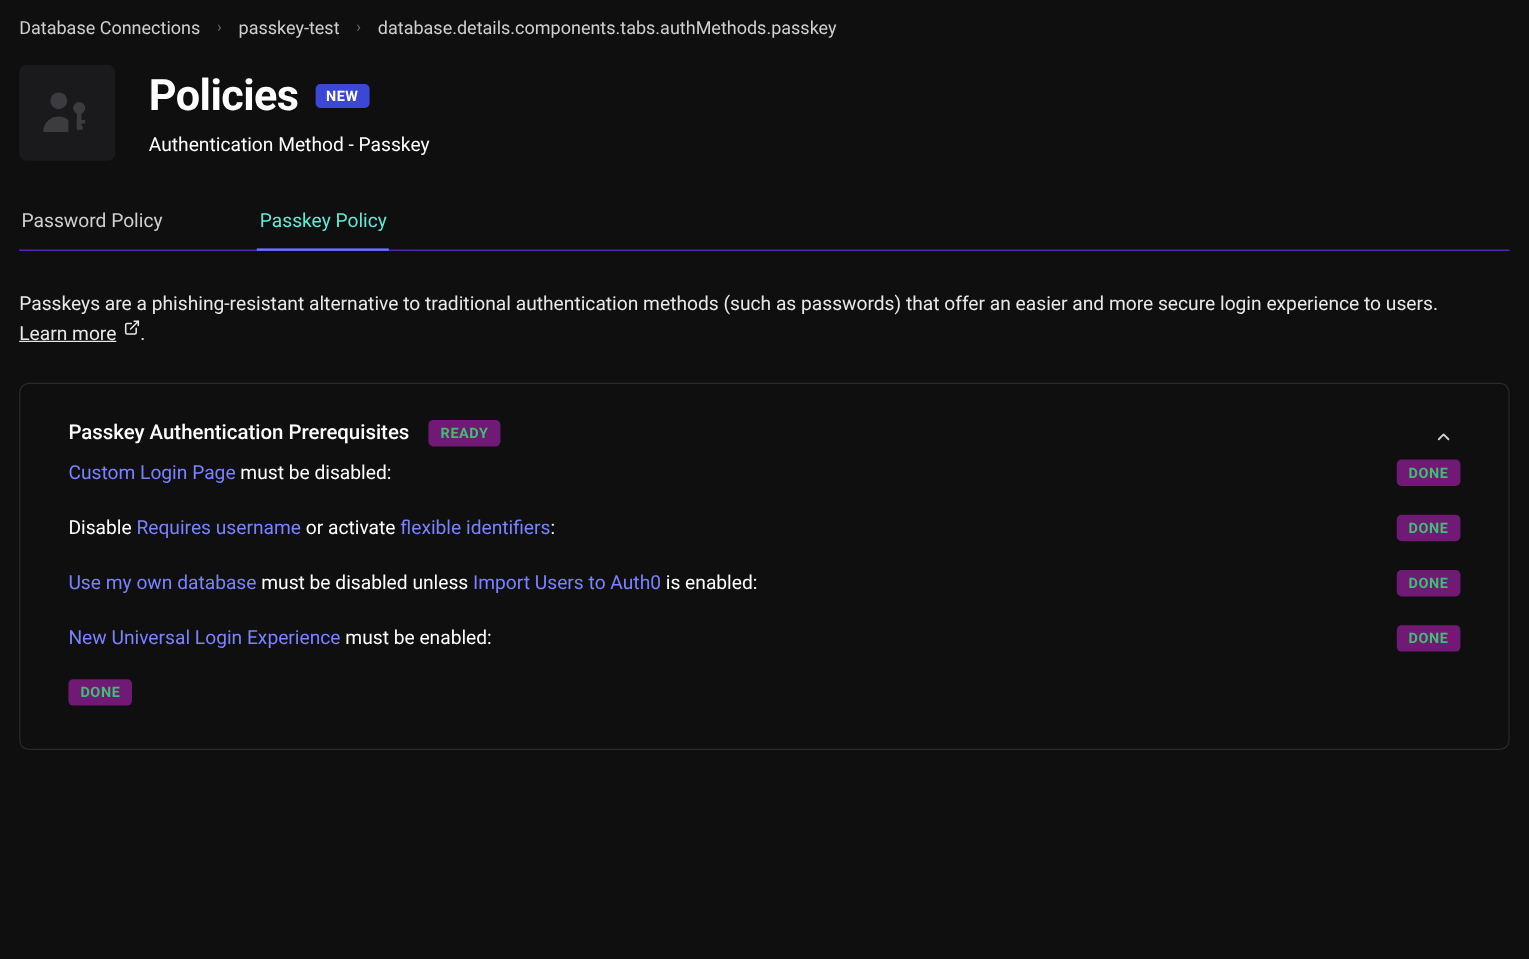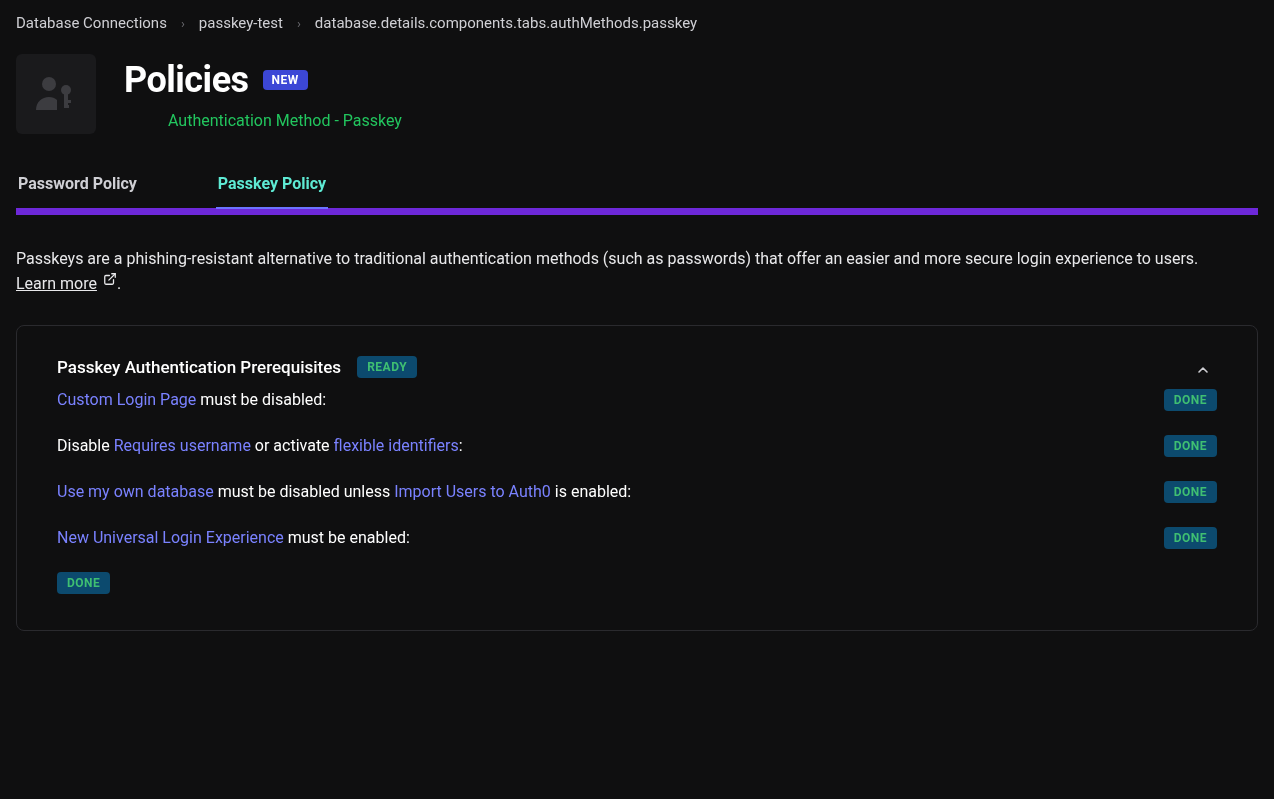--- a/index.html
+++ b/index.html
@@ -33,27 +33,26 @@
     display: flex; align-items: center; justify-content: center;
     color: #3c3c40;
   }
   .title-block { display: flex; flex-direction: column; gap: 10px; }
   .title-row { display: flex; align-items: center; gap: 14px; }
   .page-title { font-size: 36px; font-weight: 700; color: #ffffff; letter-spacing: -0.5px; }
   .badge-new {
     background: #3c47d6; color: #fff; font-size: 12px; font-weight: 700;
     padding: 3px 9px; border-radius: 4px; letter-spacing: 0.5px;
   }
-  .subtitle { color: #22c55e; font-size: 16px; margin-left: 44px; }
+  .subtitle { color: #ffffff; font-size: 16px; }
 
   
   .tabs {
-    display: flex; gap: 36px; border-bottom: 7px solid #6d28d9;
+    display: flex; gap: 36px; border-bottom: 1px solid #6d28d9;
     margin-bottom: 32px;
-    font-weight: bold;
   }
   .tab {
     padding: 0 2px 14px 2px; font-size: 16px; color: #cfcfd4; cursor: pointer;
     border-bottom: 2px solid transparent; margin-bottom: -1px;
   }
   .tab.active { color: #5eead4; border-bottom-color: #6b73ff; margin-left: 41px; }
 
   
   .intro { font-size: 16px; line-height: 1.55; color: #e8e8ea; margin-bottom: 28px; }
   .intro a { color: #e8e8ea; text-decoration: underline; }
@@ -63,21 +62,21 @@
   
   .card {
     border: 1px solid #2a2a2e; border-radius: 8px; padding: 30px 40px 36px 40px;
     background: #0f0f10;
   }
   .card-head { display: flex; align-items: flex-start; gap: 18px; }
   .card-head-main { flex: 1; }
   .card-title-row { display: flex; align-items: center; gap: 16px; margin-bottom: 10px; }
   .card-title { font-size: 17px; font-weight: 500; color: #ffffff; }
   .badge-ready, .badge-done {
-    background: #0c4a6e; color: #3fbf72; font-size: 12px; font-weight: 700;
+    background: #701a75; color: #3fbf72; font-size: 12px; font-weight: 700;
     padding: 4px 10px; border-radius: 4px; letter-spacing: 0.5px;
   }
   .card-desc { color: #a0a0a8; font-size: 16px; line-height: 1.55; max-width: 1080px; }
   .chevron { color: #cfcfd4; cursor: pointer; padding: 6px; }
 
   
   .prereq-list { display: flex; flex-direction: column; gap: 22px; }
   .prereq-row { display: flex; align-items: center; justify-content: space-between; gap: 20px; }
   .prereq-text { font-size: 16px; color: #ffffff; line-height: 1.5; }
   .prereq-text .lnk { color: #7a82ff; cursor: pointer; }

